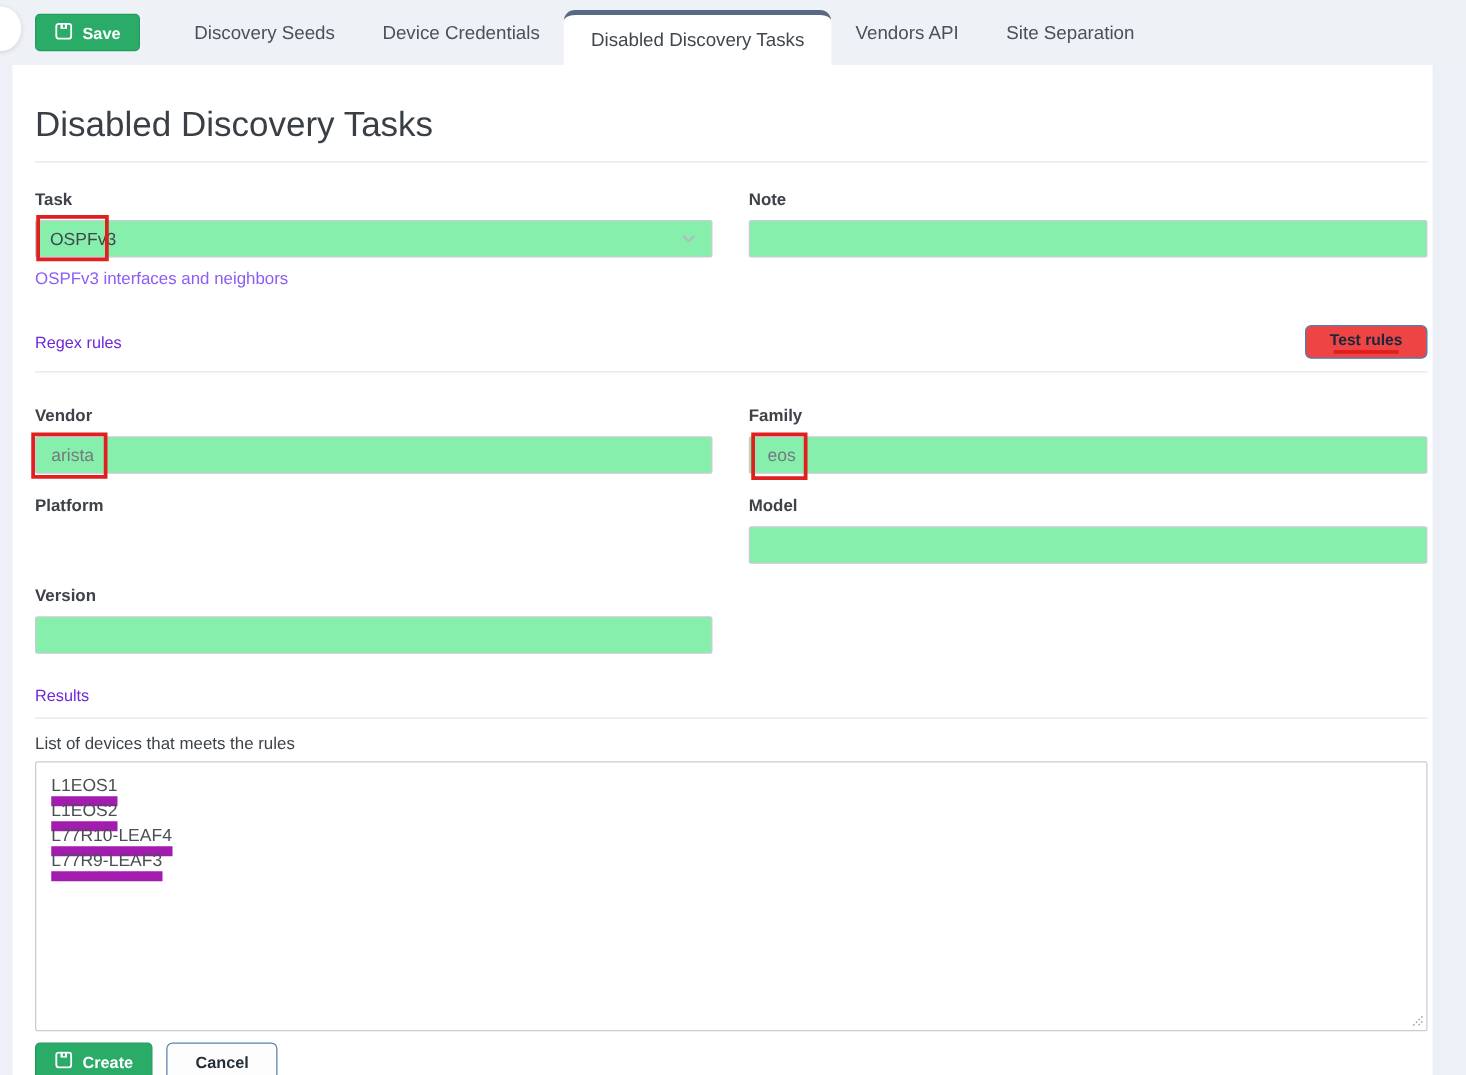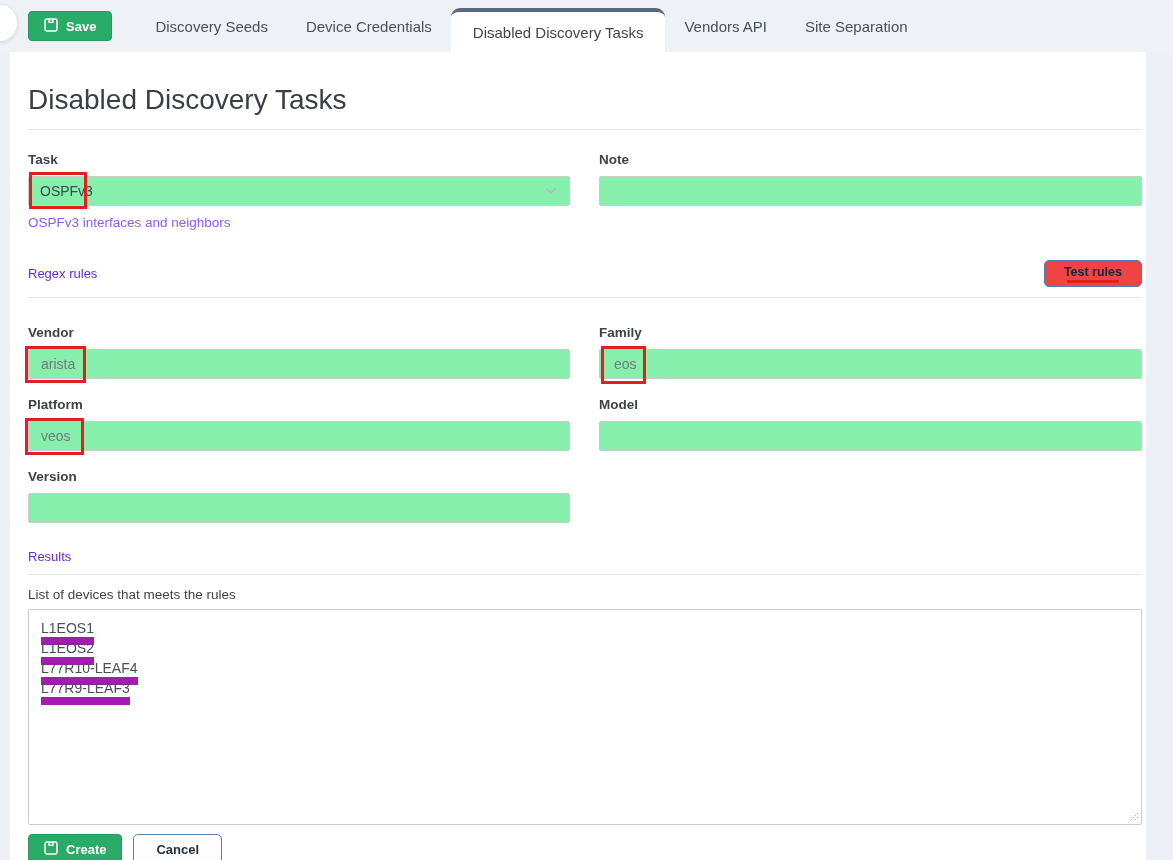--- a/index.html
+++ b/index.html
@@ -179,24 +179,20 @@
       <div>
         <div class="field-label">Family</div>
         <div class="input">
           <span class="muted" style="margin-left:3px">eos</span>
           <div class="anno anno-family"></div>
         </div>
       </div>
 
       <div>
         <div class="field-label">Platform</div>
-        <div class="input">
-          <span class="muted" style="margin-left:1px">veos</span>
-          <div class="anno anno-platform"></div>
-        </div>
       </div>
 
       <div>
         <div class="field-label">Model</div>
         <div class="input">
           <span></span>
         </div>
       </div>
 
       <div>

